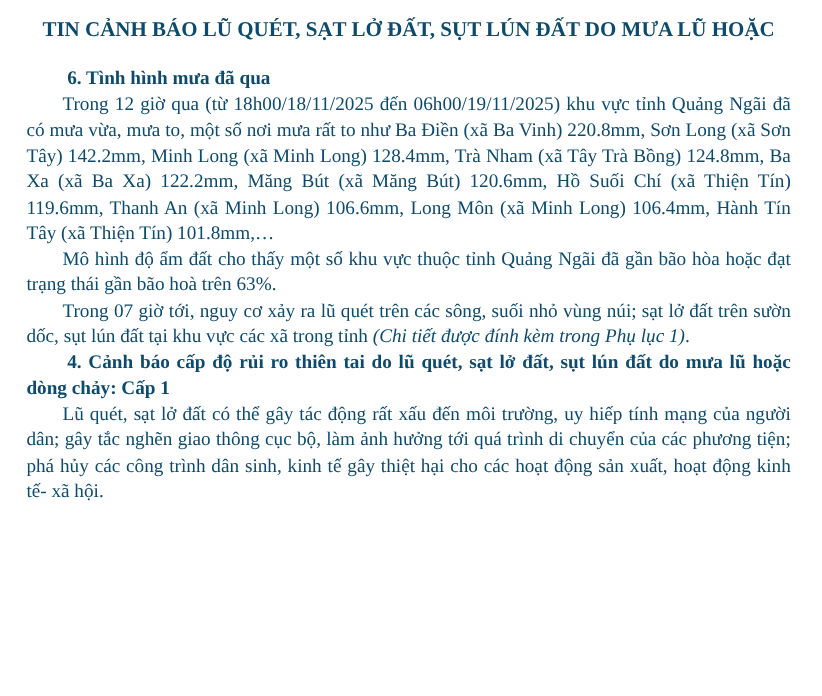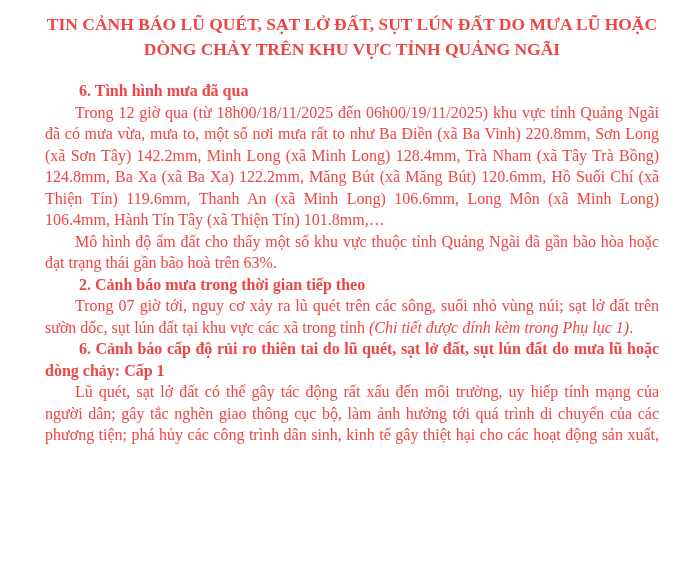--- a/index.html
+++ b/index.html
@@ -6,23 +6,23 @@
     margin: 0;
     padding: 0;
     background: #ffffff;
   }
   .page {
     position: relative;
     box-sizing: border-box;
     width: 685px;
     height: 444px;
     background: #ffffff;
-    color: #ef4444;
+    color: #0c4a6e;
     font-family: "Liberation Serif", "DejaVu Serif", serif;
-    padding: 12px 26px 0 45px;
+    padding: 12px 26px 0 22px;
     overflow: hidden;
   }
   .doc-title {
     margin: 0 0 18px 0;
     padding: 0;
     font-size: 17.5px;
     font-weight: bold;
     line-height: 25px;
     text-align: center;
     letter-spacing: 0px;
@@ -42,31 +42,29 @@
   }
   .doc-body em { font-style: italic; }
 </style>
 </head>
 <body>
 
 <div class="page">
 
   <h1 class="doc-title">
       <span class="tline">TIN CẢNH BÁO LŨ QUÉT, SẠT LỞ ĐẤT, SỤT LÚN ĐẤT DO MƯA LŨ HOẶC</span>
-      <span class="tline">DÒNG CHẢY TRÊN KHU VỰC TỈNH QUẢNG NGÃI</span>
     </h1>
 
   <div class="doc-body">
 
     <p class="h">6. Tình hình mưa đã qua</p>
     <p>Trong 12 giờ qua (từ 18h00/18/11/2025 đến 06h00/19/11/2025) khu vực tỉnh Quảng Ngãi đã có mưa vừa, mưa to, một số nơi mưa rất to như Ba Điền (xã Ba Vinh) 220.8mm, Sơn Long (xã Sơn Tây) 142.2mm, Minh Long (xã Minh Long) 128.4mm, Trà Nham (xã Tây Trà Bồng) 124.8mm, Ba Xa (xã Ba Xa) 122.2mm, Măng Bút (xã Măng Bút) 120.6mm, Hồ Suối Chí (xã Thiện Tín) 119.6mm, Thanh An (xã Minh Long) 106.6mm, Long Môn (xã Minh Long) 106.4mm, Hành Tín Tây (xã Thiện Tín) 101.8mm,…</p>
     <p>Mô hình độ ẩm đất cho thấy một số khu vực thuộc tỉnh Quảng Ngãi đã gần bão hòa hoặc đạt trạng thái gần bão hoà trên 63%.</p>
 
-    <p class="h">2. Cảnh báo mưa trong thời gian tiếp theo</p>
 
     <p><span>Trong 07 giờ tới, nguy cơ xảy ra lũ quét trên các sông, suối nhỏ vùng núi; sạt lở đất trên sườn dốc, sụt lún đất tại khu vực các xã trong tỉnh </span><em>(Chi tiết được đính kèm trong Phụ lục 1)</em><span>.</span></p>
 
-    <p class="h">6. Cảnh báo cấp độ rủi ro thiên tai do lũ quét, sạt lở đất, sụt lún đất do mưa lũ hoặc dòng chảy: Cấp 1</p>
+    <p class="h">4. Cảnh báo cấp độ rủi ro thiên tai do lũ quét, sạt lở đất, sụt lún đất do mưa lũ hoặc dòng chảy: Cấp 1</p>
 
     <p>Lũ quét, sạt lở đất có thể gây tác động rất xấu đến môi trường, uy hiếp tính mạng của người dân; gây tắc nghẽn giao thông cục bộ, làm ảnh hưởng tới quá trình di chuyển của các phương tiện; phá hủy các công trình dân sinh, kinh tế gây thiệt hại cho các hoạt động sản xuất, hoạt động kinh tế- xã hội.</p>
 
   </div>
 </div>
 
 </body></html>

